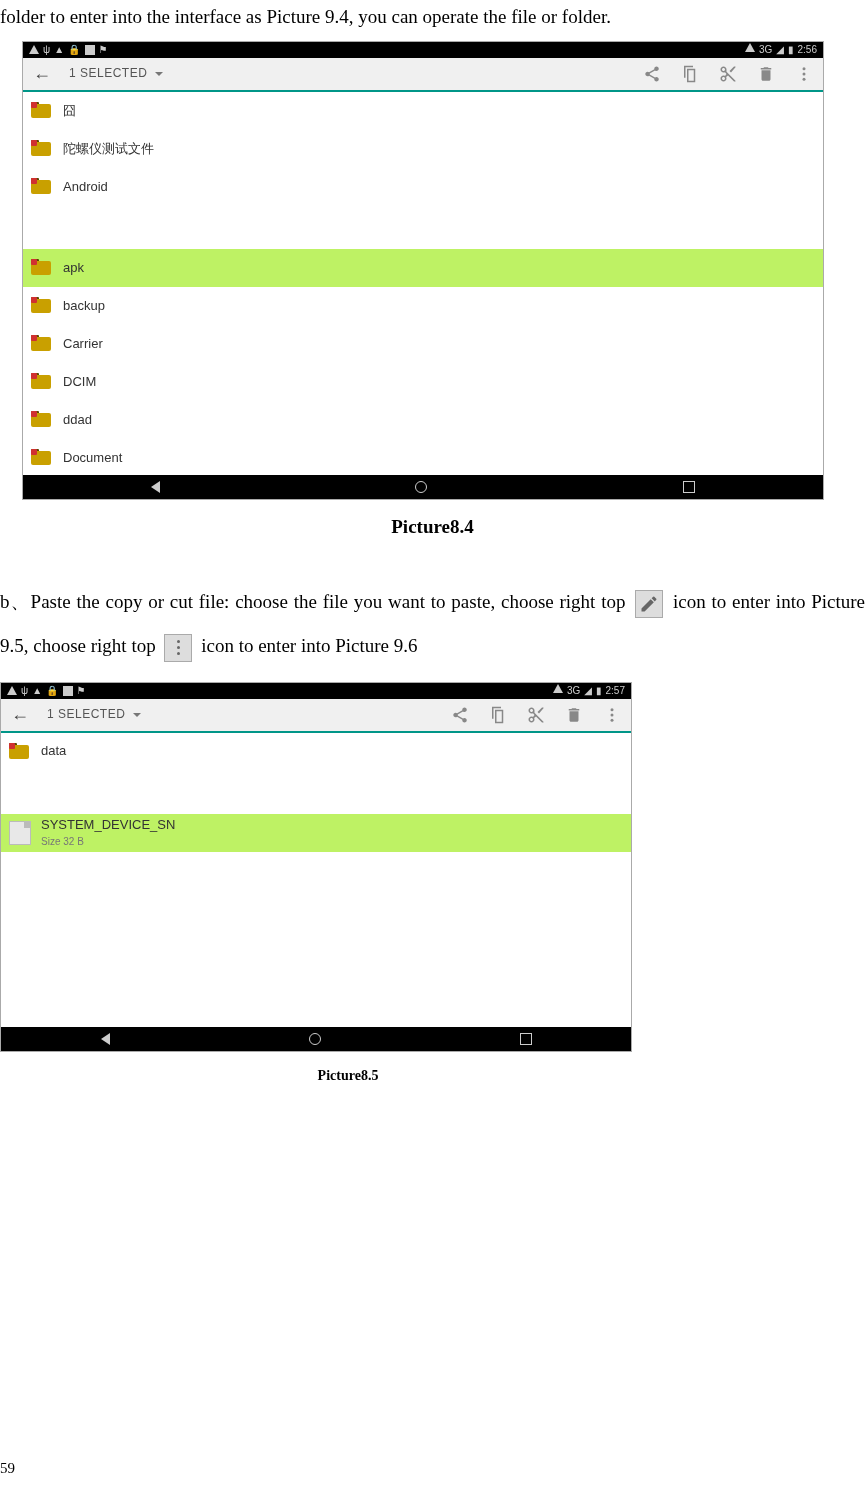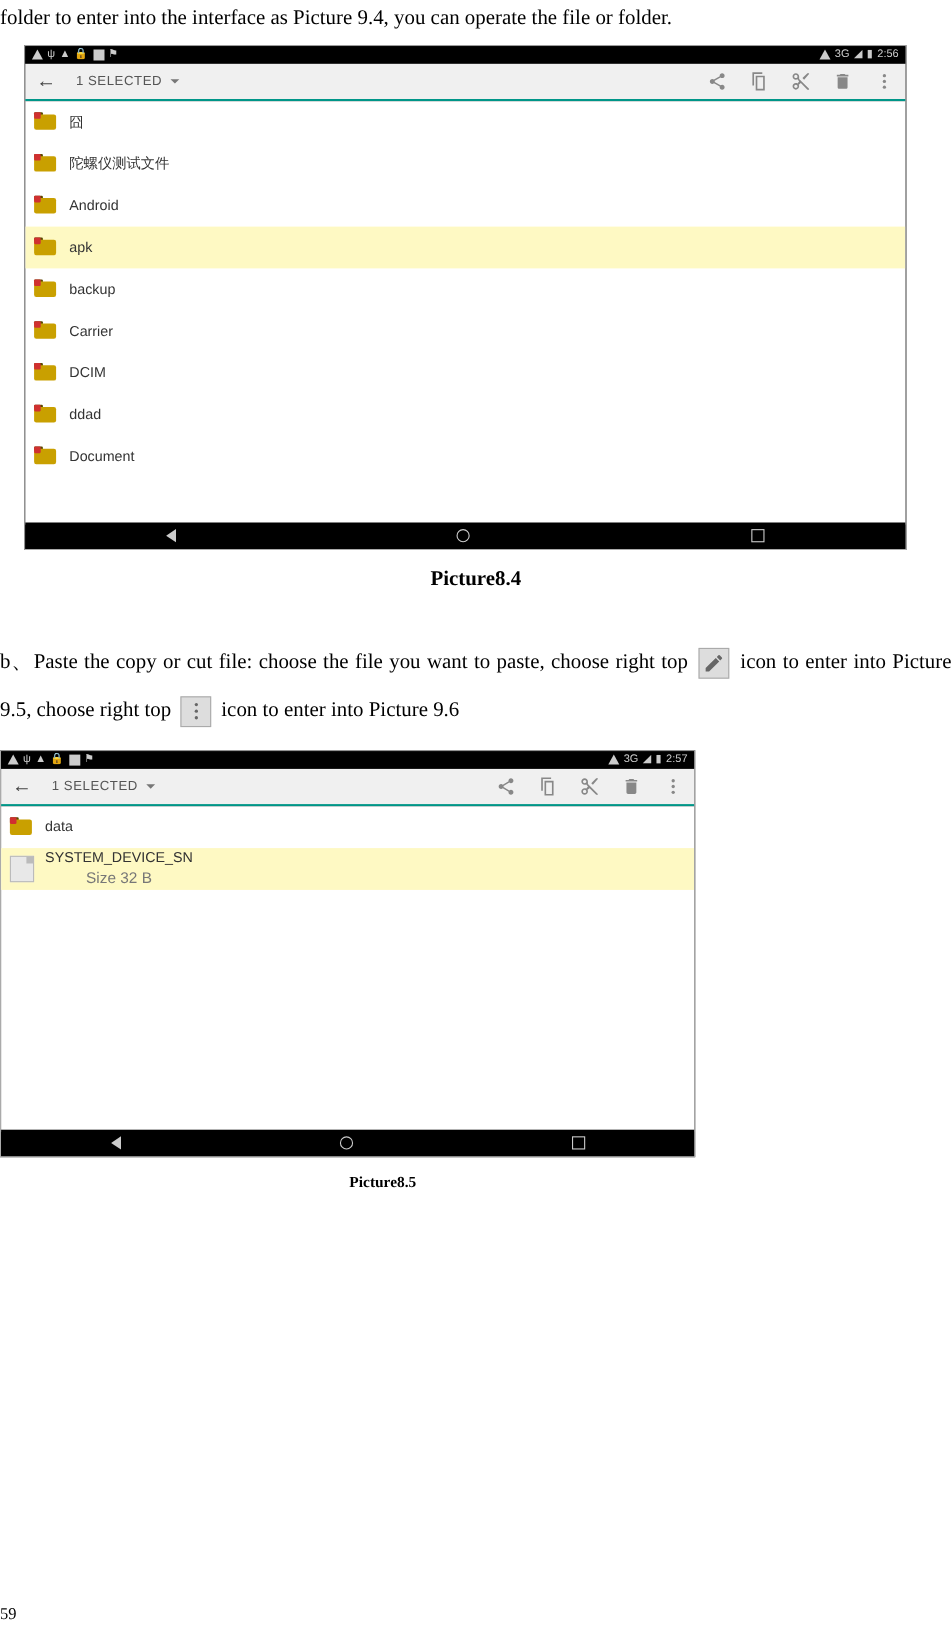--- a/index.html
+++ b/index.html
@@ -31,21 +31,21 @@
     background: #000;
     display: flex;
     justify-content: space-between;
     align-items: center;
     padding: 0 6px;
     color: #ccc;
     font-size: 10px;
     font-family: sans-serif;
   }
   .status-left { display:flex; gap:4px; align-items:center;}
-  .status-right { display:flex; gap:4px; align-items:center;}
+  .status-right { display:flex; gap:4px; align-items:flex-start;}
   .icon-shape { width:10px; height:10px; background:#ccc; display:inline-block;}
   .icon-tri { width:0;height:0;border-left:5px solid transparent;border-right:5px solid transparent;border-bottom:9px solid #ccc;}
   .selection-bar {
     height: 32px;
     background: #f0f0f0;
     border-bottom: 2px solid #009688;
     display: flex;
     align-items: center;
     padding: 0 10px;
     font-family: sans-serif;
@@ -66,40 +66,40 @@
   }
   .file-row {
     height: 38px;
     display:flex;
     align-items:center;
     padding: 0 8px;
     border-bottom: 0;
     font-size:13px;
     color:#333;
   }
-  .file-row.selected { background:#fef9c3;}
+  .file-row.selected { background:#bef264;margin-top:43px;}
   .folder-ic {
     width:22px; height:18px;
     position:relative;
     margin-right:10px;
   }
   .folder-ic .back { position:absolute; top:2px; left:0; width:20px; height:14px; background:#c9a000; border-radius:2px;}
   .folder-ic .tab { position:absolute; top:0; left:0; width:8px; height:4px; background:#5a4800; border-radius:1px 1px 0 0;}
   .folder-ic .corner { position:absolute; top:0; left:0; width:6px; height:6px; background:#d03030; border-radius:1px;}
   .file-ic {
     width:20px; height:22px;
     position:relative;
     margin-right:10px;
     background:#e8e8e8;
     border:1px solid #bbb;
   }
   .file-ic .fold { position:absolute; top:0; right:0; width:6px;height:6px; background:#bbb;}
-  .file-row .meta { display:flex; flex-direction:column;text-align:center; }
+  .file-row .meta { display:flex; flex-direction:column; }
   .file-row .fname { font-size:13px; }
-  .file-row .fsize { font-size:14px; color:#777; }
+  .file-row .fsize { font-size:10px; color:#777; }
   .nav-bar {
     position:absolute; bottom:0; left:0; right:0;
     height:24px; background:#000;
     display:flex; justify-content:space-around; align-items:center;
   }
   .nav-tri { width:0;height:0;border-top:6px solid transparent;border-bottom:6px solid transparent;border-right:9px solid #ccc;}
   .nav-circ { width:10px;height:10px;border:1.5px solid #ccc;border-radius:50%;}
   .nav-sq { width:10px;height:10px;border:1.5px solid #ccc;}
 
   .caption { text-align:center; font-weight:bold; margin: 14px 0 40px 0; font-size:19px;}

